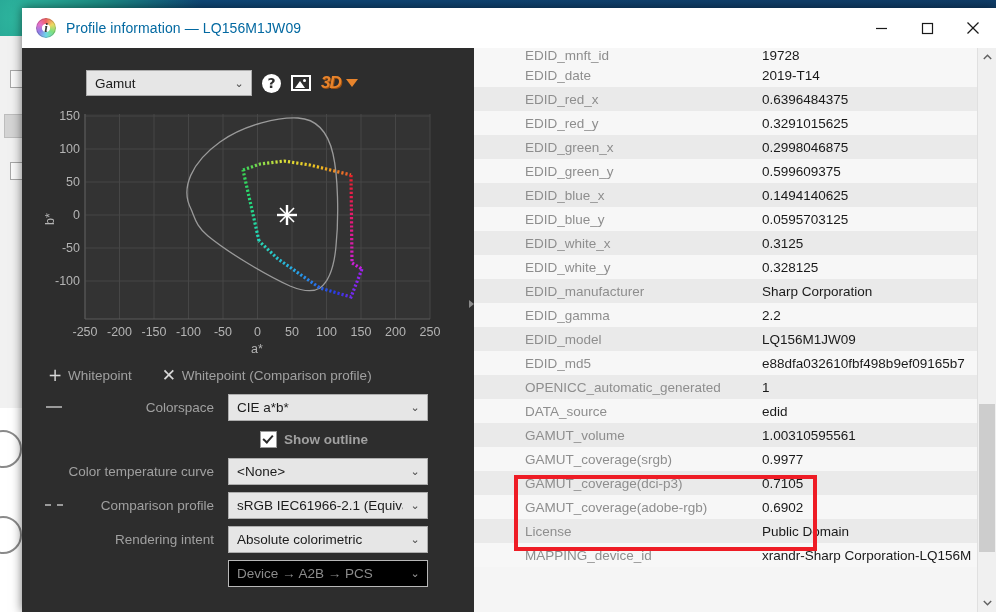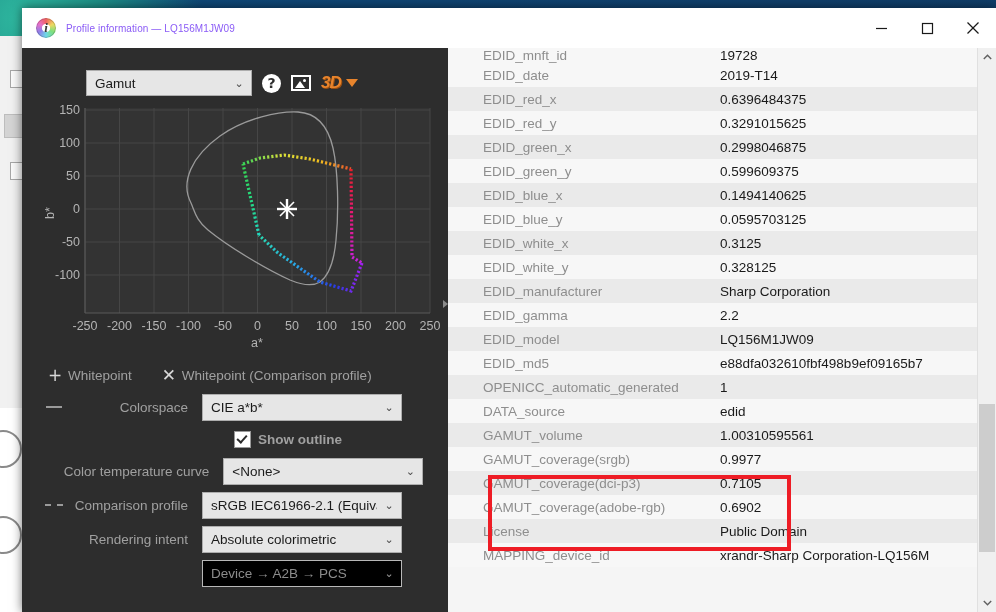--- a/index.html
+++ b/index.html
@@ -71,21 +71,21 @@
   }
   #title-icon::after {
     content: "i";
     position: absolute; left: 0; right: 0; top: 0; bottom: 0;
     text-align: center; line-height: 20px;
     font-family: "Liberation Serif", serif;
     font-style: italic; font-weight: bold; font-size: 13px;
     color: #3a3a3a;
   }
   #title-text {
-    font-size: 10px; color: #8b5cf6; letter-spacing: .1px;
+    font-size: 14px; color: #0369a1; letter-spacing: .1px;
   }
   .winbtn {
     width: 46px; height: 40px;
     display: flex; align-items: center; justify-content: center;
     color: #1a1a1a;
   }
   #winbtns { position: absolute; right: 0; top: 0; display: flex; }
   .winbtn svg { display: block; }
 
   
@@ -94,20 +94,21 @@
     height: 564px;
     background: #2d2d2d;
     display: flex;
   }
 
   
   #leftpane {
     width: 420px;
     position: relative;
     background: #2d2d2d;
+    padding-left: 26px;
   }
 
   #chart-toolbar {
     position: absolute; left: 64px; top: 22px;
     display: flex; align-items: center; gap: 10px;
   }
   .combo {
     background: #e6e6e6;
     border: 1px solid #adadad;
     height: 26px;
@@ -152,21 +153,21 @@
     font-size: 17px; letter-spacing: -1px;
     text-shadow: 1px 1px 0 #9a4f10;
   }
   #threed-caret {
     width: 0; height: 0;
     border-left: 6px solid transparent; border-right: 6px solid transparent;
     border-top: 8px solid #e8842c;
   }
 
   #chart-wrap {
-    position: absolute; left: 18px; top: 52px; width: 400px; height: 250px;
+    position: absolute; left: 18px; top: 58px; width: 400px; height: 250px;
   }
 
   
   #options {
     position: absolute; left: 20px; top: 312px; right: 8px; bottom: 0;
     color: #a8a8a8; font-size: 13.5px;
   }
   #wp-row { display: flex; align-items: center; height: 30px; gap: 0; }
   .wp-mark {
     width: 26px; text-align: center; color: #d8d8d8; font-size: 17px;
@@ -247,21 +248,21 @@
   #table tr { height: 24px; }
   #table tr.odd { background: #f7f7f7; }
   #table tr.even { background: #eaeaea; }
   #table td {
     font-size: 13.5px;
     padding: 0;
     vertical-align: middle;
     white-space: nowrap;
     overflow: hidden;
   }
-  #table td.k { color: #8e8e8e; padding-left: 35px; width: 237px; }
+  #table td.k { color: #8e8e8e; padding-left: 51px; width: 237px; }
   #table td.v { color: #1a1a1a; }
   #table tr.partial-top { height: 12px; }
 
   
   #redbox {
     position: absolute;
     left: 40px; top: 427px;
     width: 303px; height: 76px;
     border: 4px solid #ee1c25;
     box-sizing: border-box;

